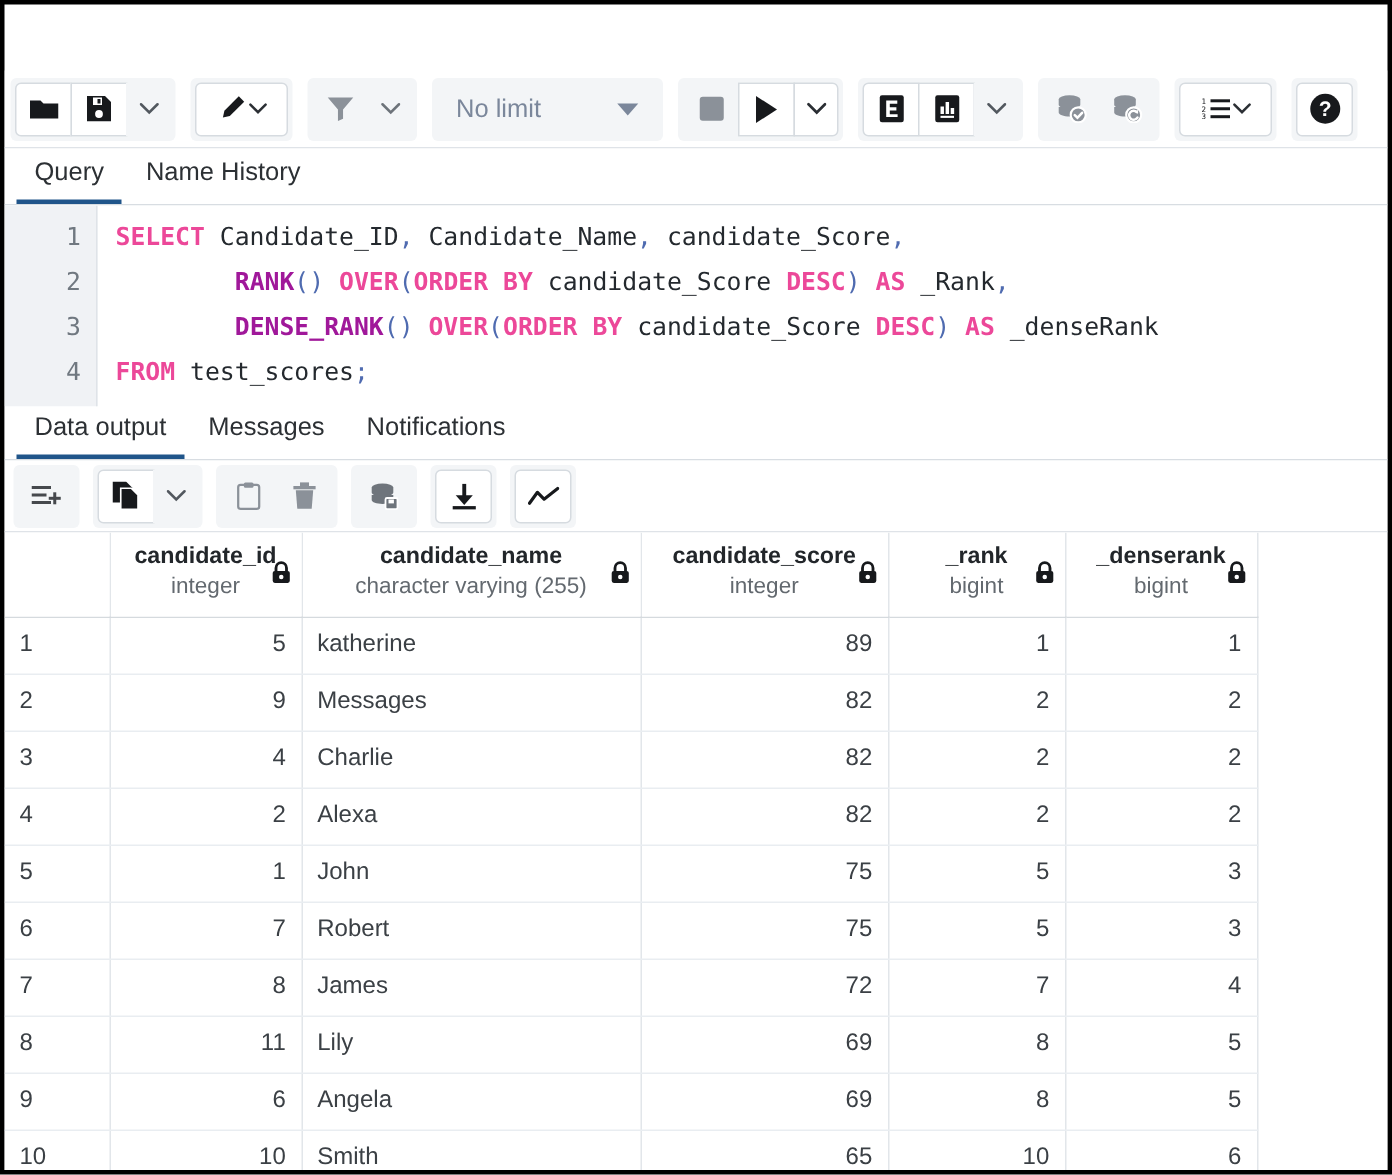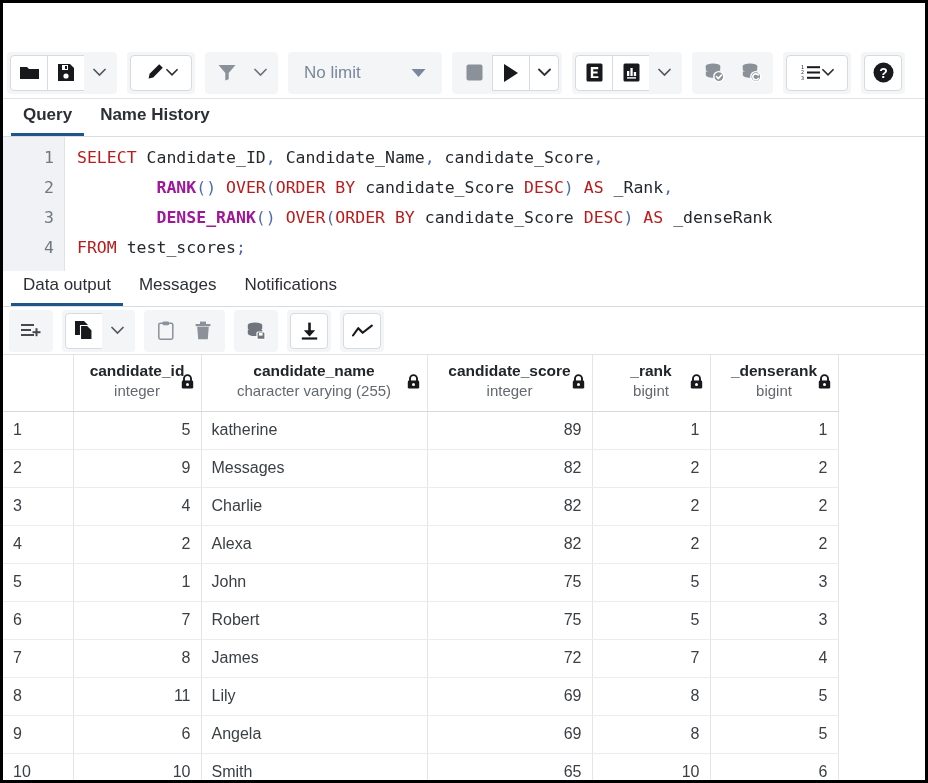--- a/index.html
+++ b/index.html
@@ -57,21 +57,20 @@
   .tb svg { display: block; }
 
   
   .tabbar {
     display: flex; align-items: flex-end;
     height: 38px;
     border-bottom: 1px solid #d8dde2;
     background: #fff;
     padding-left: 8px;
     gap: 4px;
-    font-weight: bold;
   }
   .tab {
     padding: 6px 12px 8px;
     font-size: 17px; color: #2c3034;
     cursor: pointer;
     border-bottom: 3px solid transparent;
   }
   .tab.active { border-bottom-color: #20558a; }
 
   
@@ -92,21 +91,21 @@
     padding: 6px 10px 0 0;
     color: #707880;
   }
   .gutter div { height: 30px; }
   .code {
     flex: 1; padding: 6px 0 0 12px;
     white-space: pre; overflow: hidden;
     color: #222;
   }
   .code div { height: 30px; }
-  .kw   { color: #b91c1c; font-weight: normal; }
+  .kw   { color: #ec4899; font-weight: bold; }
   .fn   { color: #a0189a; font-weight: bold; margin-top: 18px; }
   .pun  { color: #4f6bb0; }
   .idn  { color: #24292e; }
 
   
   .outtabs {
     display: flex; align-items: flex-end;
     height: 36px;
     border-bottom: 1px solid #d8dde2;
     background: #fff;

